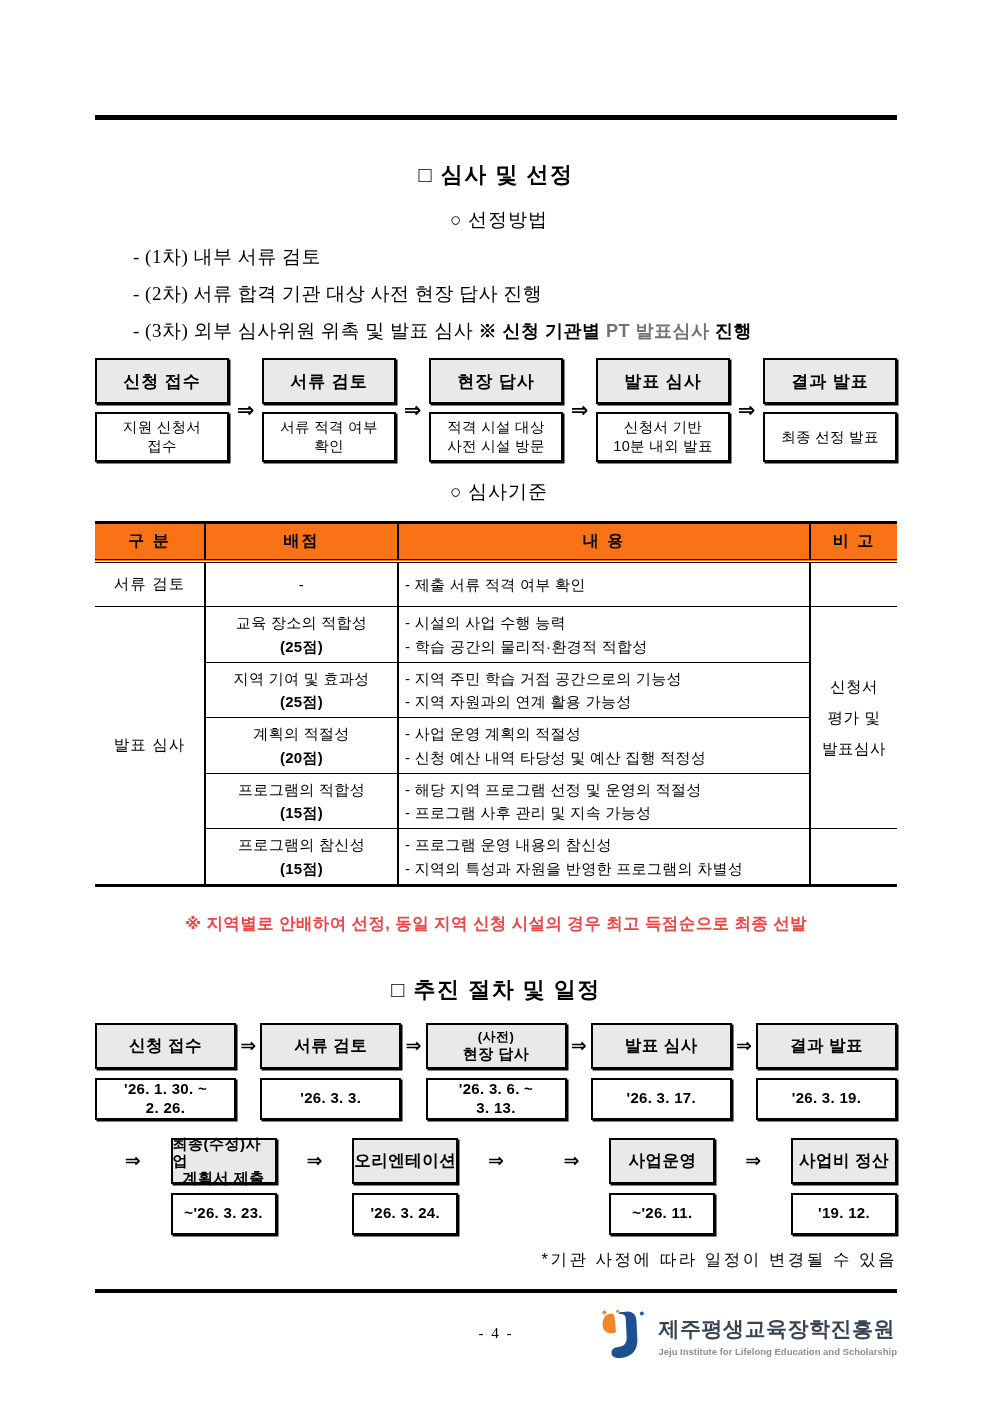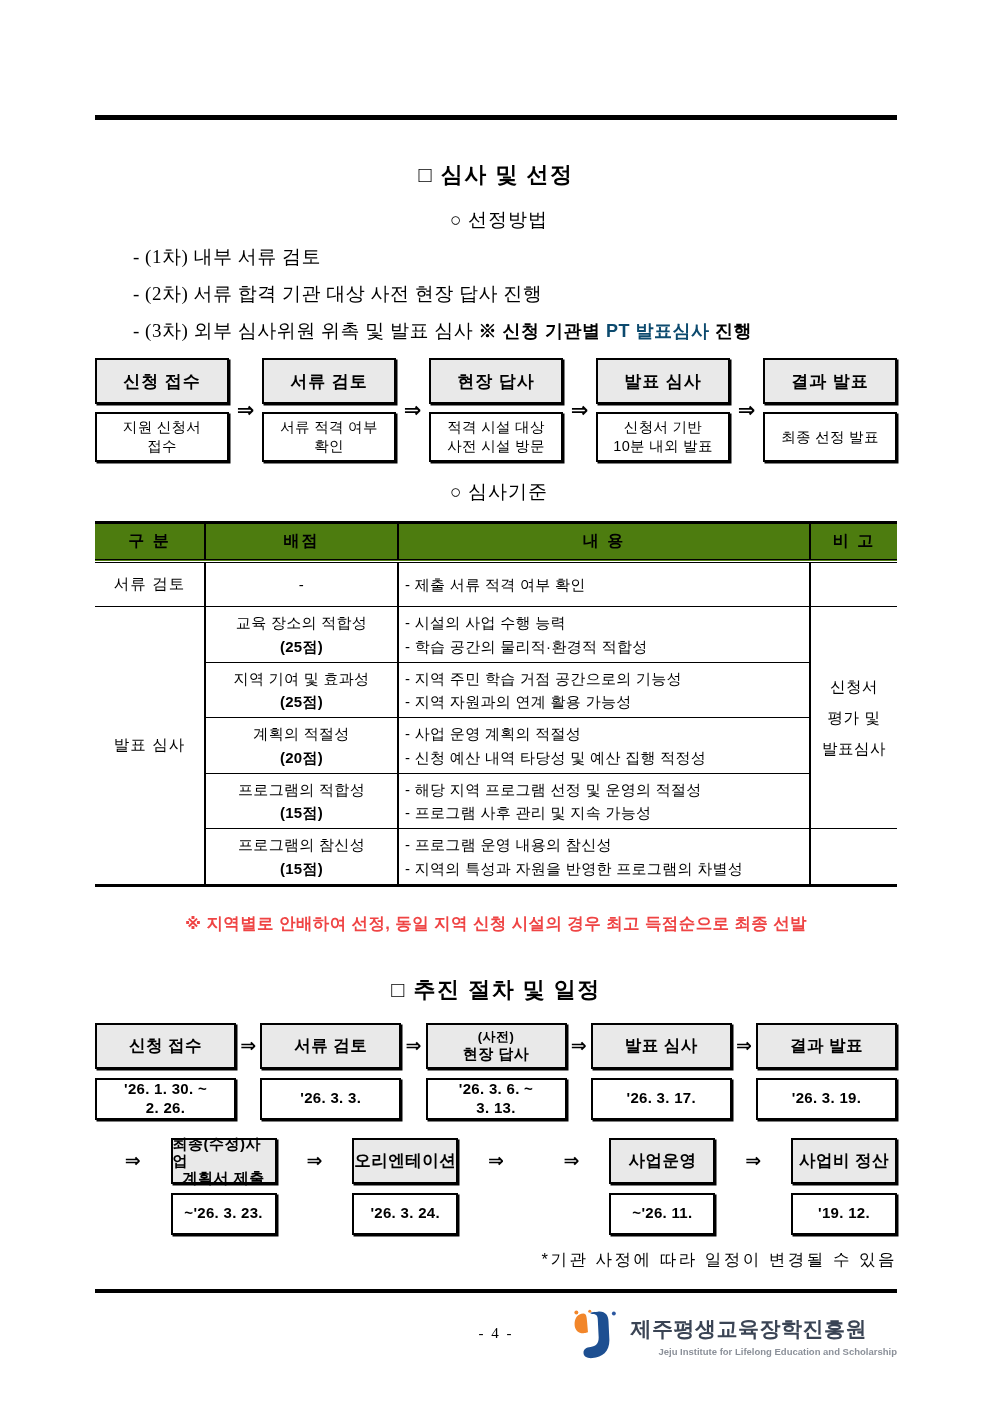--- a/index.html
+++ b/index.html
@@ -24,21 +24,21 @@
     margin-top: 17px; margin-left: 6px;
     font-family: "Liberation Serif", "DejaVu Serif", serif;
     font-size: 19px; letter-spacing: 1px; text-align: center;
   }
   .sub-item {
     margin-top: 11px; margin-left: 38px;
     font-family: "Liberation Serif", "DejaVu Serif", serif;
     font-size: 19px; letter-spacing: 0.5px;
   }
   .note-bold { font-family: "Liberation Sans", sans-serif; font-weight: bold; font-size: 18px; }
-  .note-blue { font-family: "Liberation Sans", sans-serif; font-weight: bold; font-size: 18px; color: #0c4a6e; }
+  .note-blue { font-family: "Liberation Sans", sans-serif; font-weight: bold; font-size: 18px; color: #737373; }
 
   
   .flow { display: flex; align-items: center; margin-top: 14px; width: 802px; }
   .flow-col { width: 134px; display: flex; flex-direction: column; }
   .flow-head {
     height: 46px; background: #e9e9e9; border: 2px solid #000;
     box-shadow: 1.5px 1.5px 0 #000;
     display: flex; align-items: center; justify-content: center;
     font-weight: bold; font-size: 17px; letter-spacing: 1px;
   }
@@ -55,21 +55,21 @@
   table.criteria {
     margin-top: 16px; width: 802px;
     border-collapse: collapse;
     border-top: 3px solid #000; border-bottom: 3px solid #000;
     font-size: 15px; letter-spacing: 0.3px;
   }
   table.criteria th, table.criteria td { border: 1px solid #000; border-left-width: 2px; padding: 4px 6px; }
   table.criteria .col-first { border-left: none; }
   table.criteria .col-last { border-right: none; }
   table.criteria thead th {
-    background: #4d7c0f; font-size: 16px; font-weight: bold;
+    background: #f97316; font-size: 16px; font-weight: bold;
     padding: 7px 8px; border-bottom: 4px double #000; letter-spacing: 2px;
   }
   td.cat { text-align: center; vertical-align: middle; font-size: 15.5px; letter-spacing: 1px; }
   td.score { text-align: center; vertical-align: middle; line-height: 1.55; }
   td.score .pts { font-weight: bold; }
   td.desc { text-align: left; vertical-align: middle; line-height: 1.55; padding-left: 10px; }
   td.bigo { text-align: center; vertical-align: middle; font-size: 15.5px; line-height: 2.0; letter-spacing: 0.5px; }
   tr.rdoc td { padding-top: 10px; padding-bottom: 10px; }
 
   .red-note {
@@ -107,21 +107,21 @@
 
   
   .footer { position: relative; height: 80px; margin-top: 10px; }
   .page-num {
     position: absolute; left: 50%; transform: translateX(-50%); top: 22px;
     font-family: "Liberation Serif", "DejaVu Serif", serif;
     font-size: 15px; letter-spacing: 2px;
   }
   .logo { position: absolute; right: 0; top: 4px; display: flex; align-items: center; gap: 9px; }
   .logo-kr { font-size: 21px; font-weight: 700; color: #3a4454; letter-spacing: 0.5px; }
-  .logo-en { font-size: 9.5px; font-weight: 700; color: #8b9099; margin-top: 3px; margin-left: 28px; }
+  .logo-en { font-size: 9.5px; font-weight: 700; color: #8b9099; margin-top: 3px; }
 </style>
 </head>
 <body>
 
 <div class="content">
 
   <div class="top-rule"></div>
 
   <div class="h1">□ 심사 및 선정</div>
 

